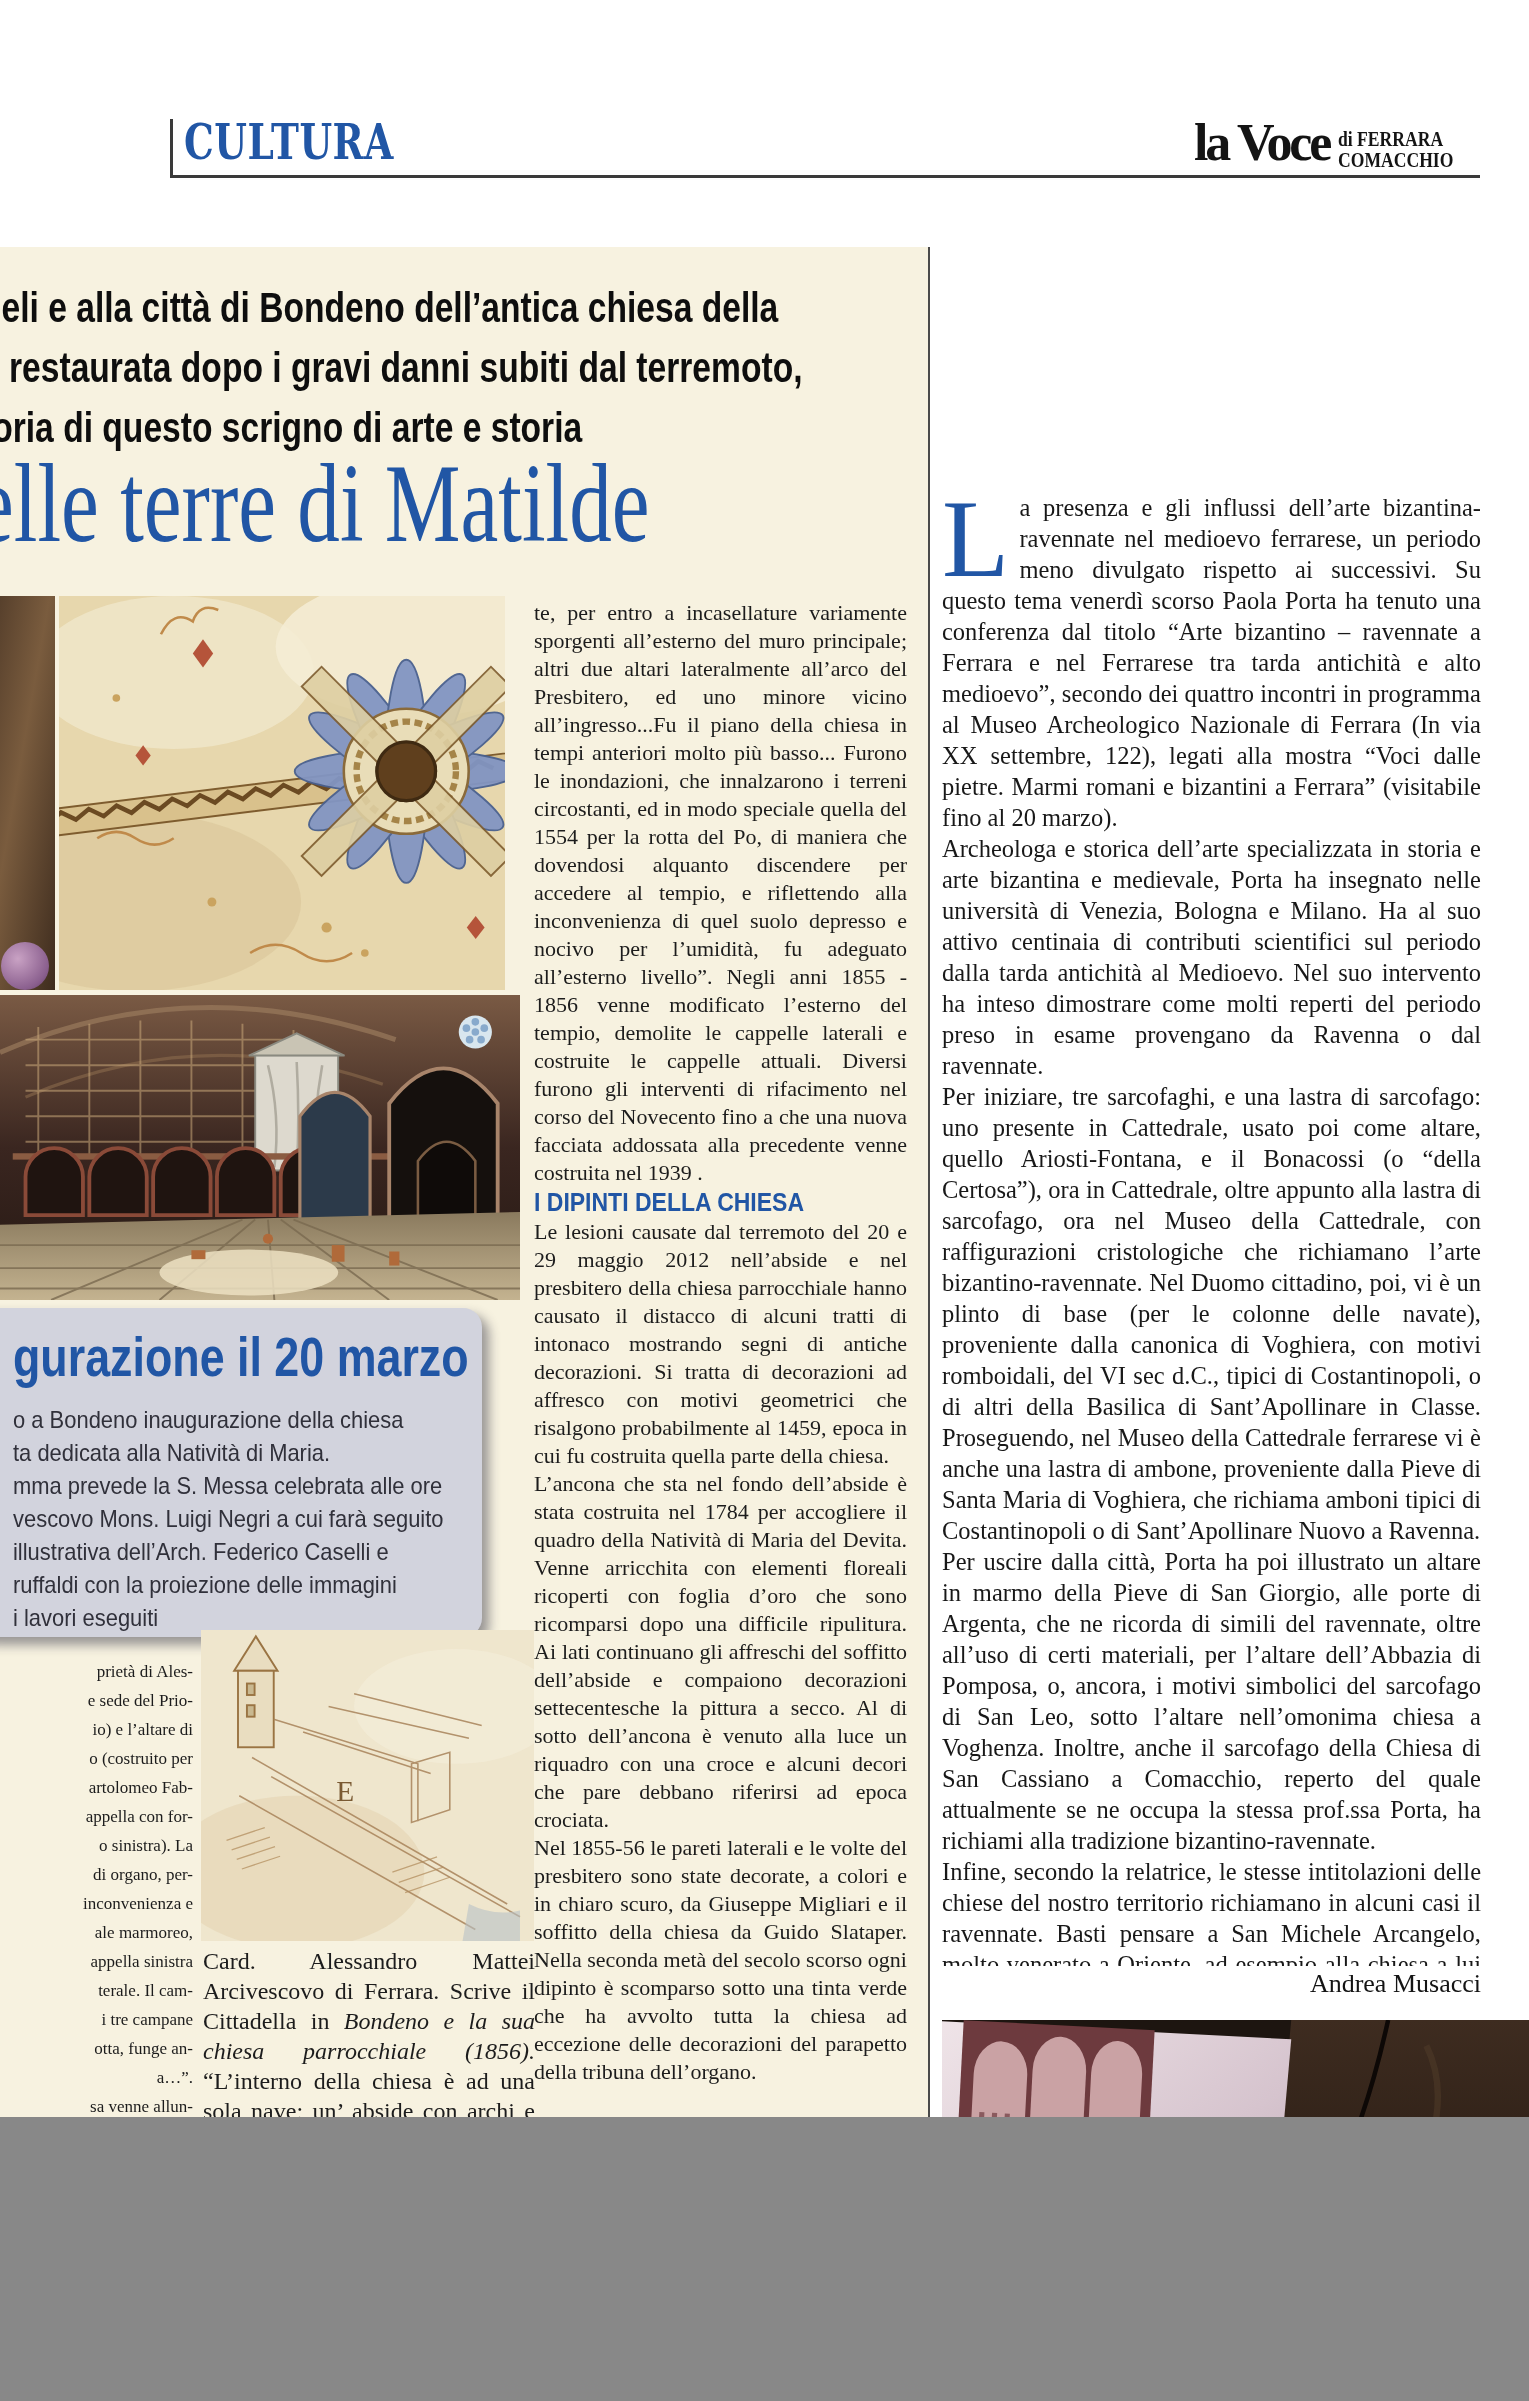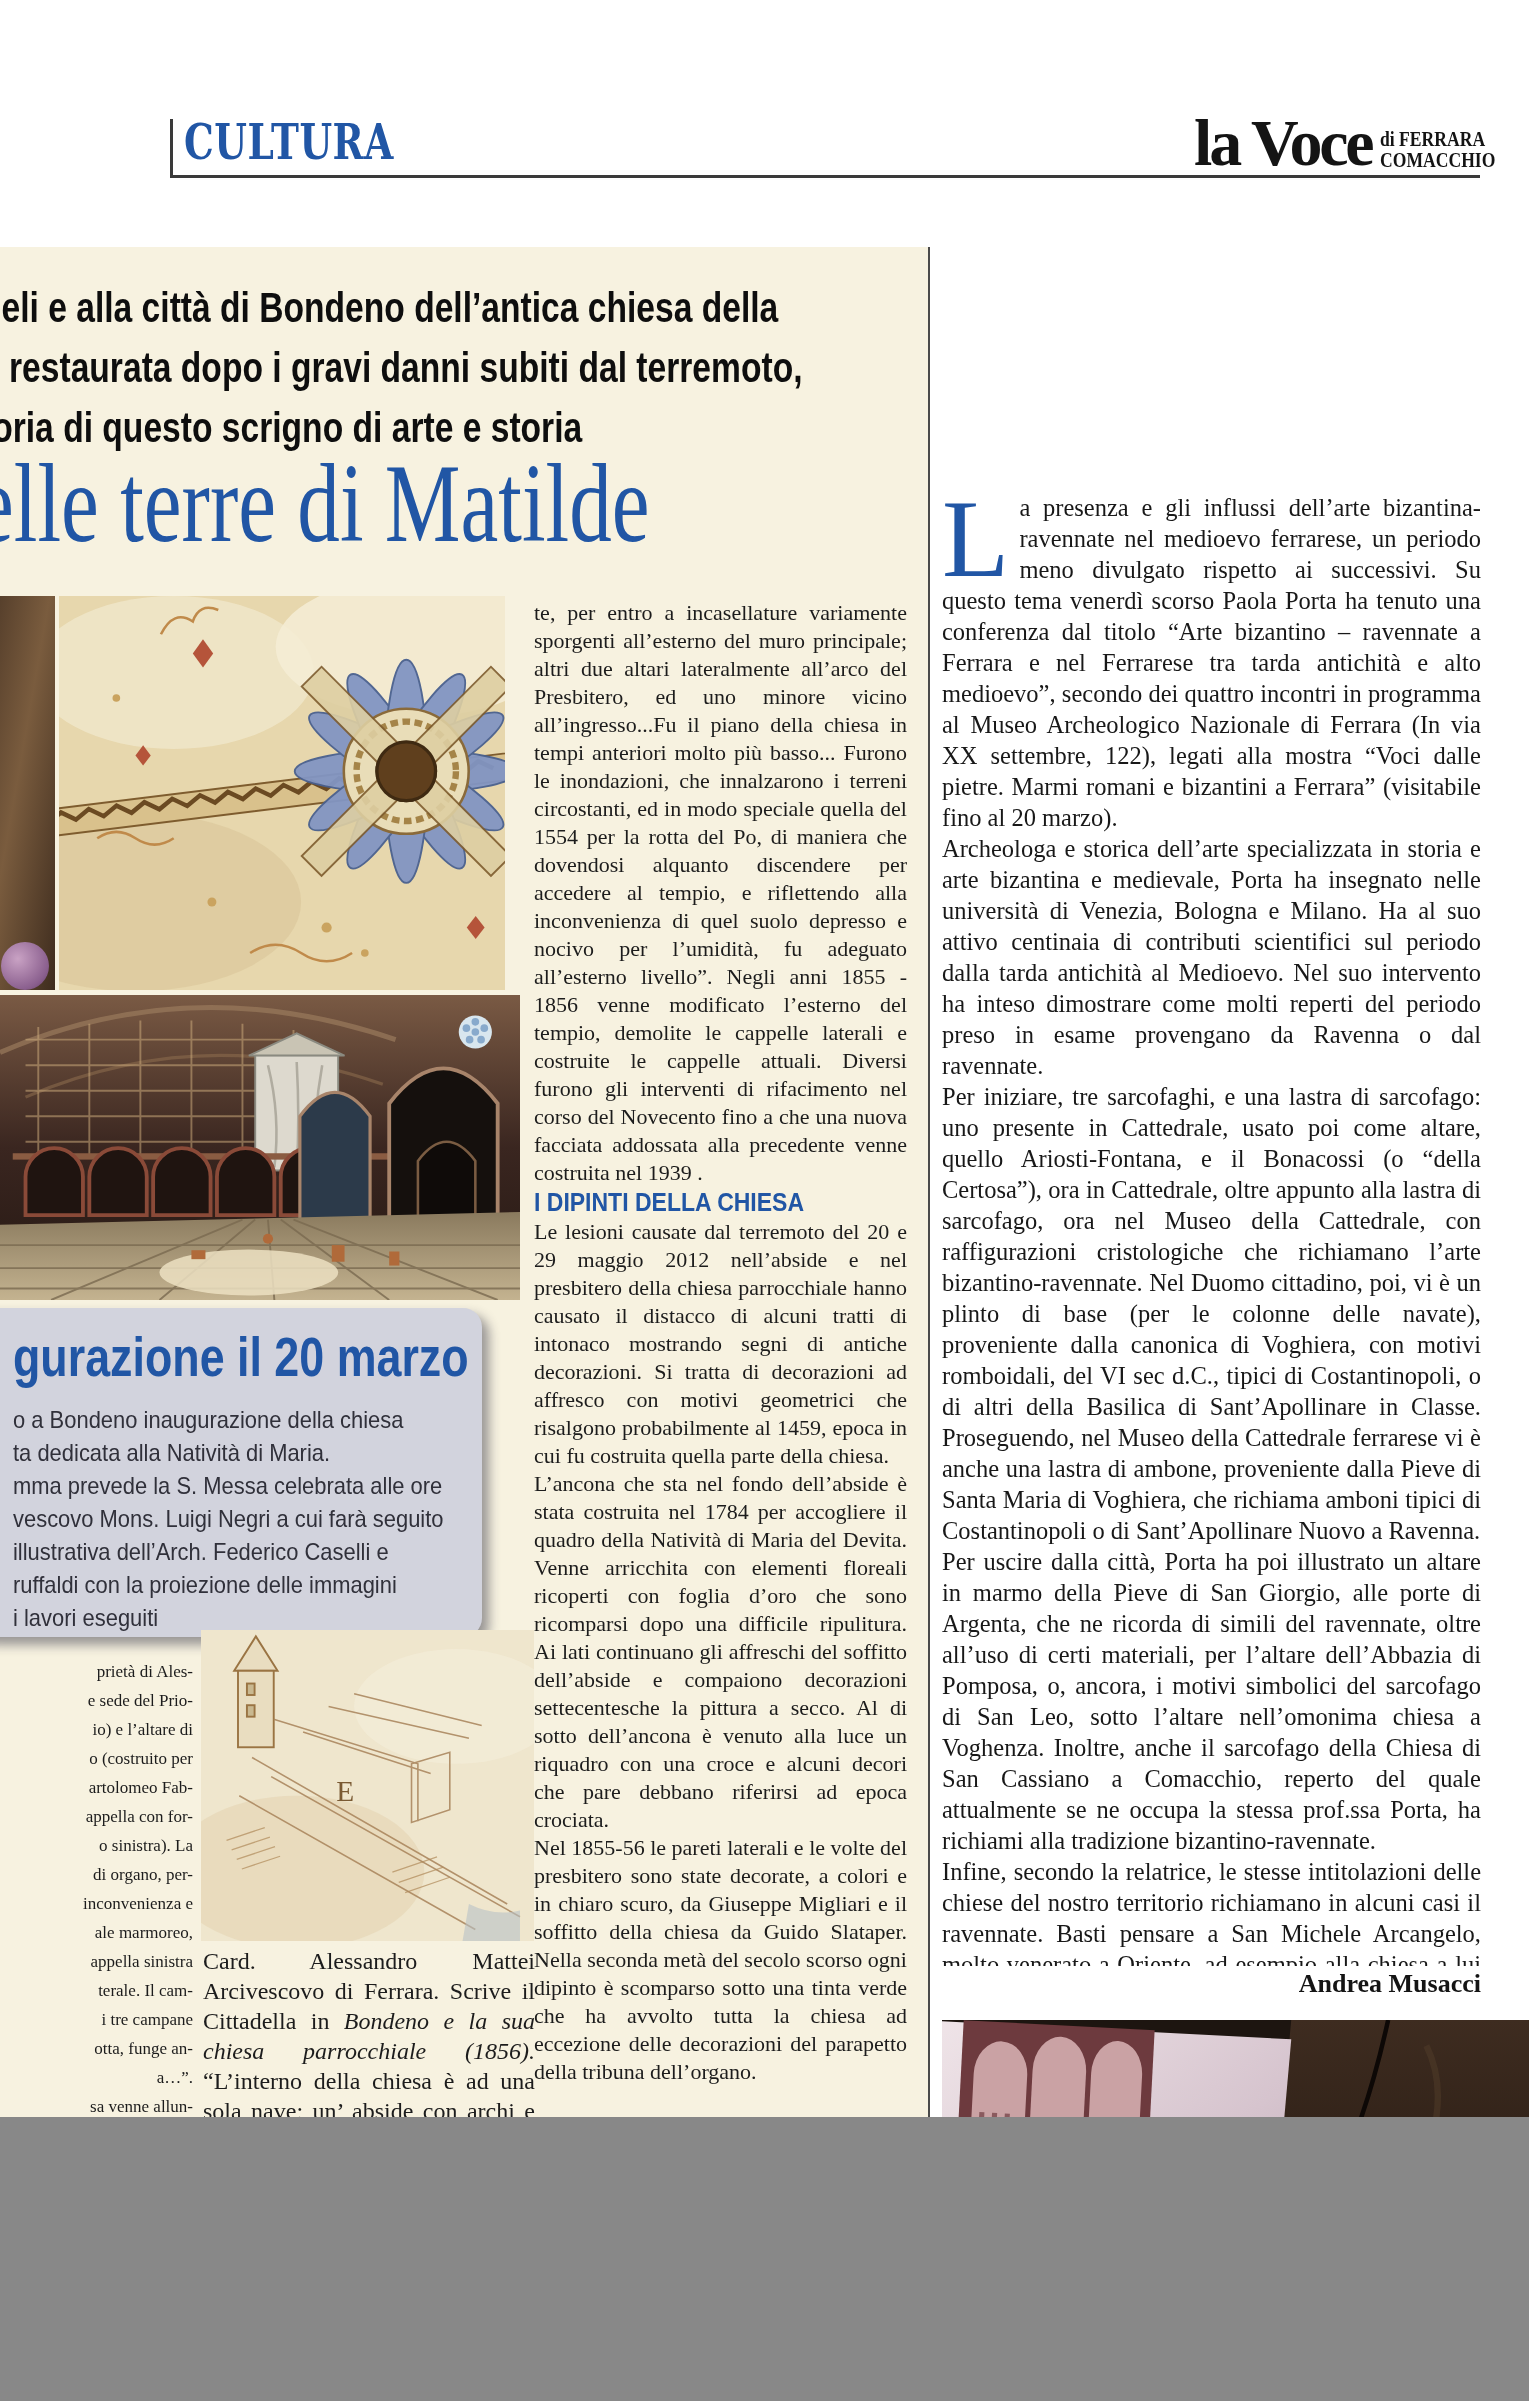--- a/index.html
+++ b/index.html
@@ -11,21 +11,21 @@
   .abs{position:absolute;}
   
   .section-title{
     left:184px; top:114px; font-family:"DejaVu Serif", serif;
     font-weight:800; font-size:48px; color:#2156a5; letter-spacing:0.6px;
     transform:scaleX(0.78); transform-origin:left top; white-space:nowrap;
   }
   .head-tick{ left:170px; top:119px; width:2.6px; height:57px; background:#3a3a3a;}
   .head-rule{ left:170px; top:175px; width:1310px; height:2.6px; background:#3a3a3a;}
   .logo{ left:1194px; top:112px; display:flex; align-items:flex-start; gap:9px;}
-  .logo-main{ font-family:"Liberation Serif", serif; font-weight:600; font-size:66px;
+  .logo-main{ font-family:"Liberation Serif", serif; font-weight:600; font-size:52px;
     line-height:61px; letter-spacing:-3.2px; color:#141414; white-space:nowrap;}
   .logo-sub{ display:flex; flex-direction:column; margin-top:16.6px;}
   .logo-sub span{ font-family:"Liberation Serif", serif; font-weight:700; color:#141414;
     font-size:20px; line-height:21px; transform:scaleX(0.88); transform-origin:left; white-space:nowrap;}
   
   .cream{ left:0; top:247px; width:928px; height:2103px; background:#f7f2e0;}
   .v-rule{ left:928px; top:247px; width:1.9px; height:2103px; background:#4a4a4a;}
   
   .intro{ left:-19px; top:278px; }
   .intro div{ font-family:"Liberation Sans", sans-serif; font-weight:bold;
@@ -70,21 +70,21 @@
     display:flex; flex-direction:column; justify-content:center;}
   .blue-box div{ font-family:"Liberation Sans", sans-serif; font-weight:bold;
     color:#ffffff; font-size:41px; line-height:50px; text-align:center;
     transform:scaleX(0.85); white-space:nowrap;}
   .rcol{ left:942px; top:492px; width:539px; height:1474px; overflow:hidden;
     font-size:24.5px; line-height:31px; text-align:justify; color:#181818;}
   .rcol p{margin:0;}
   .dropcap{ float:left; font-size:110px; line-height:88px; color:#2156a5;
     margin:2.6px 10.2px 0 0; font-family:"Liberation Serif", serif;}
   .byline{ left:942px; top:1969px; width:539px; text-align:right;
-    font-weight:bold; font-size:26px; color:#141414;}
+    font-weight:normal; font-size:26px; color:#141414;}
   .conf{ left:942px; top:2020px; width:587px; height:330px;}
   
   .bottom-rule{ left:0; top:2350px; width:1500px; height:3.2px; background:#3c3c34;}
   .ultura{ left:-9.6px; top:2359px; width:249px; height:42px; overflow:hidden;}
   .ultura span{ display:block; margin-top:1.3px; font-family:"Liberation Sans", sans-serif;
     font-weight:bold; font-size:74px; color:#2156a5; letter-spacing:-1.3px;
     transform:scaleX(0.82); transform-origin:left top; white-space:nowrap;}
   .bstrip-img{ left:326px; top:2367px; width:496px; height:34px;}
   .bfrag1{ left:853px; top:2381px; font-size:25.5px; white-space:nowrap; color:#1c1c1c;}
   .bfrag2{ left:1212px; top:2381px; font-size:25.5px; white-space:nowrap; color:#1c1c1c;}

